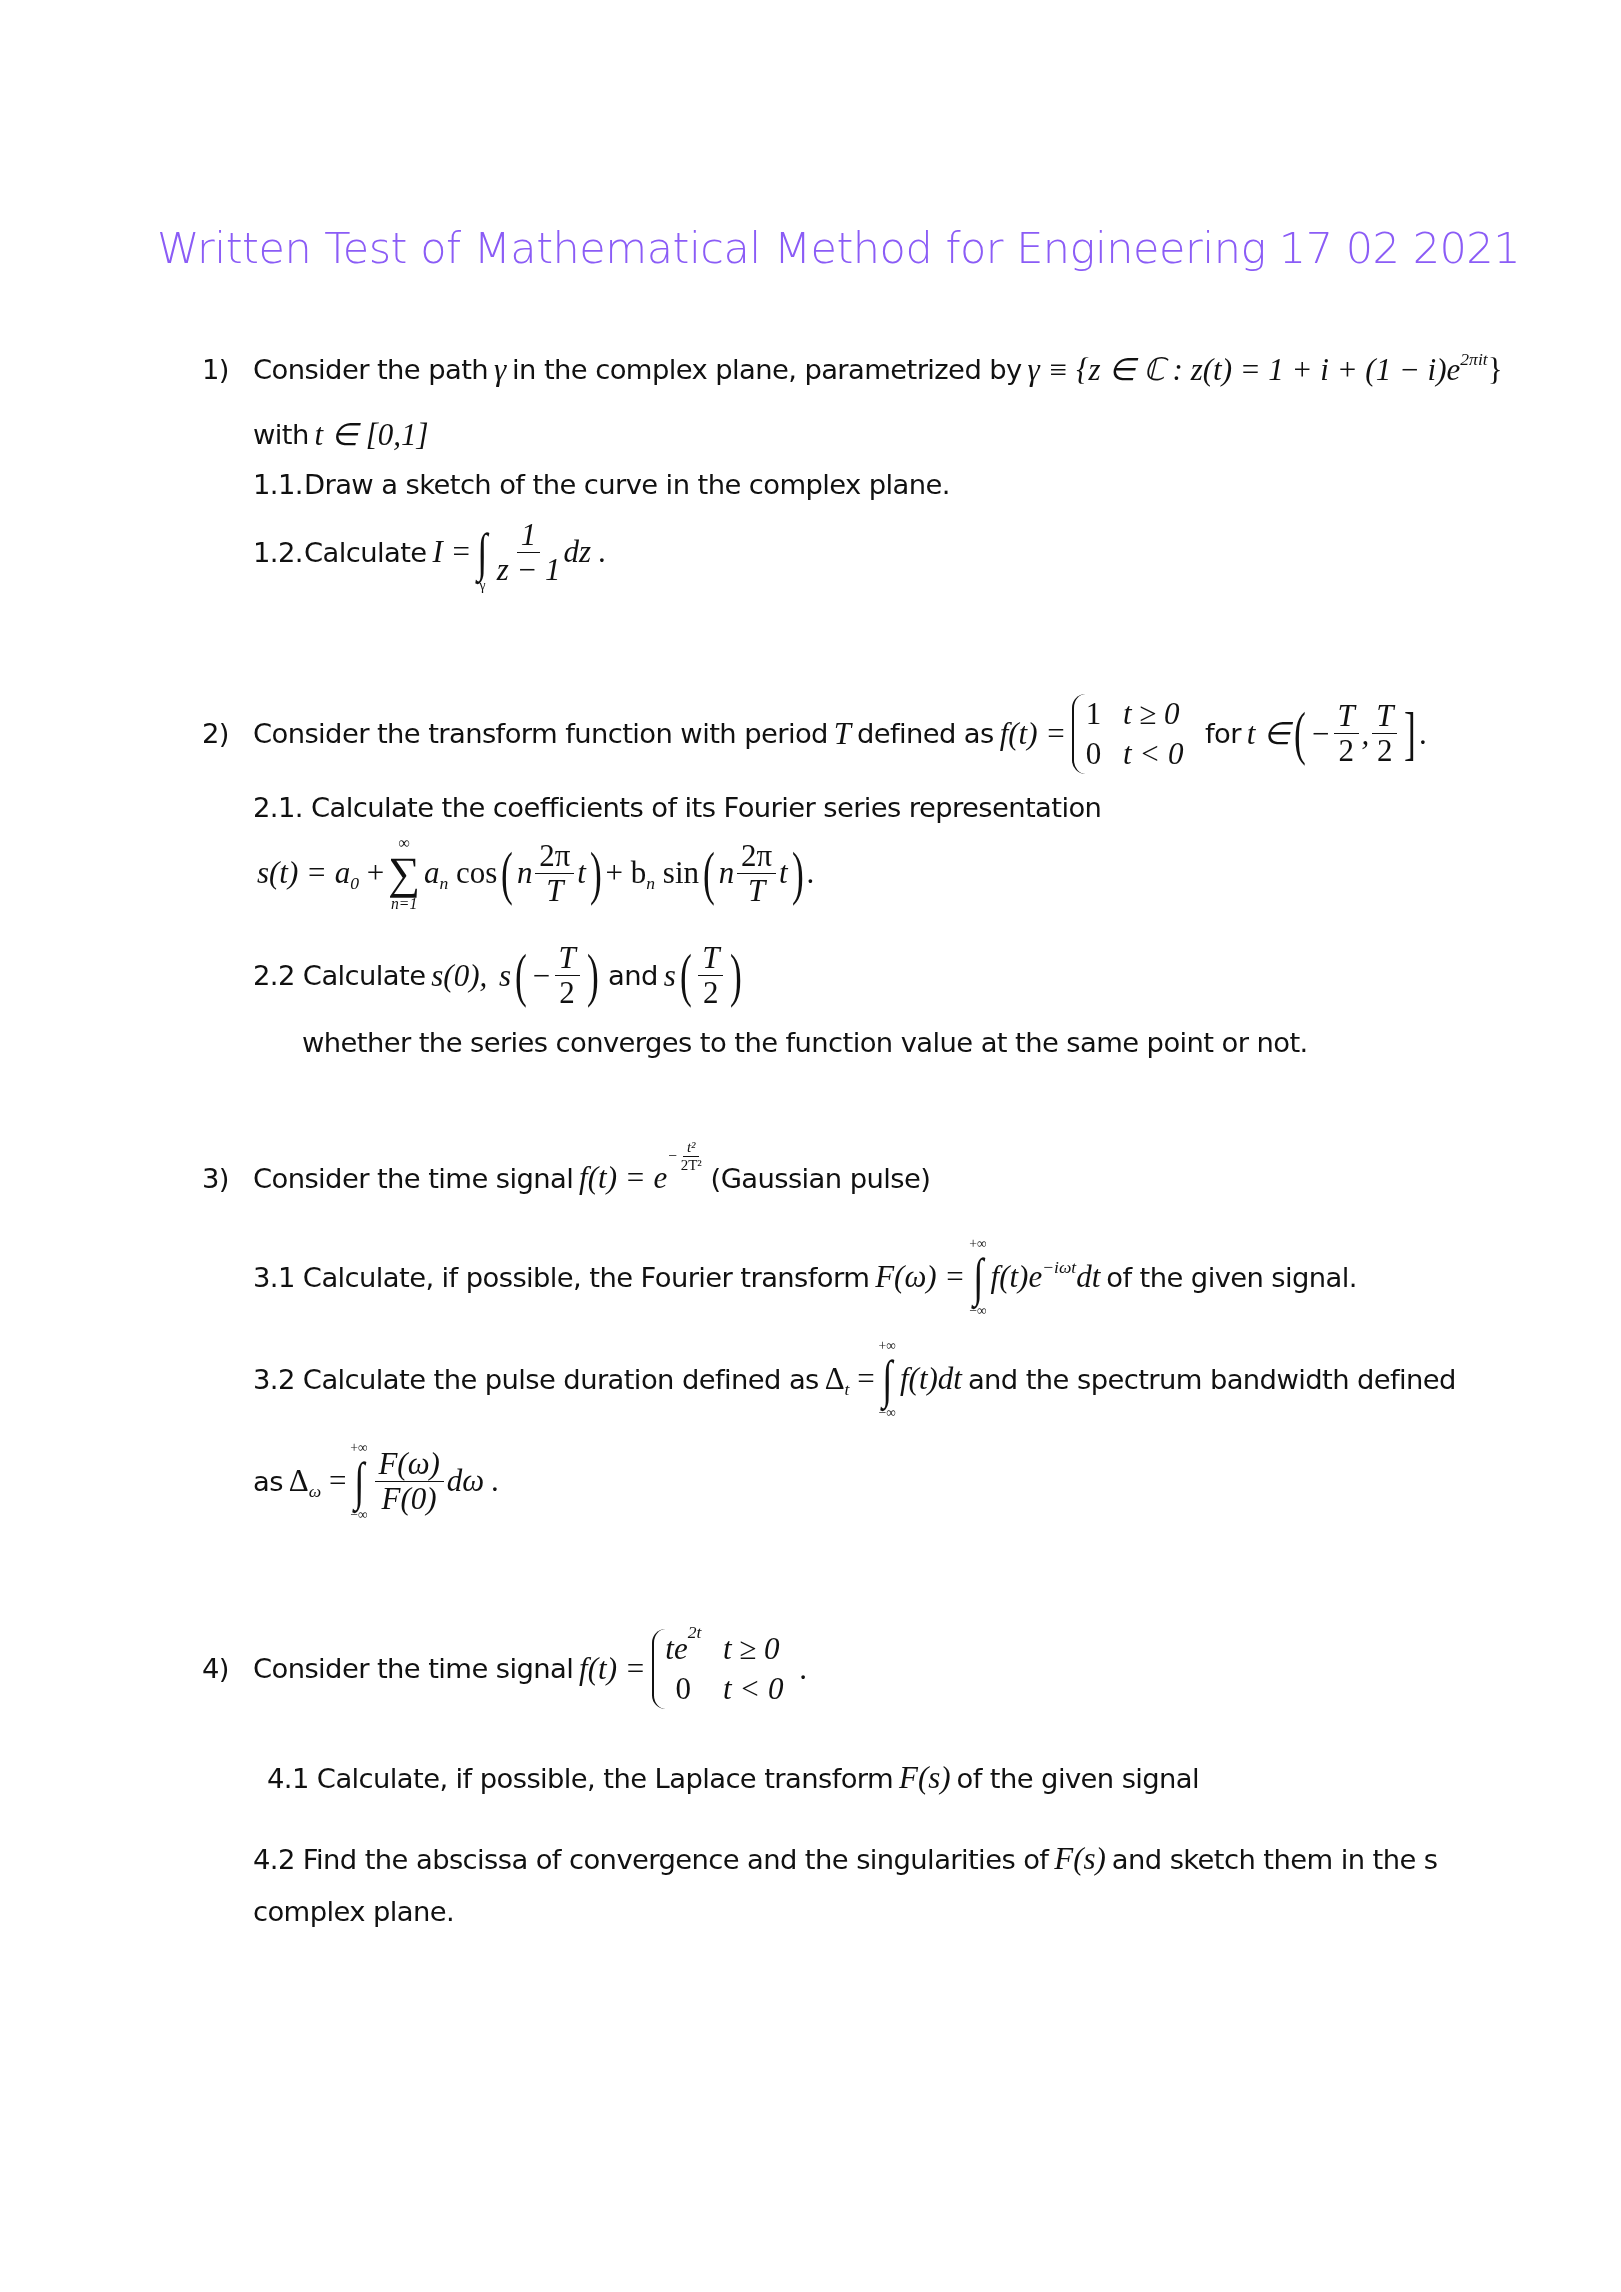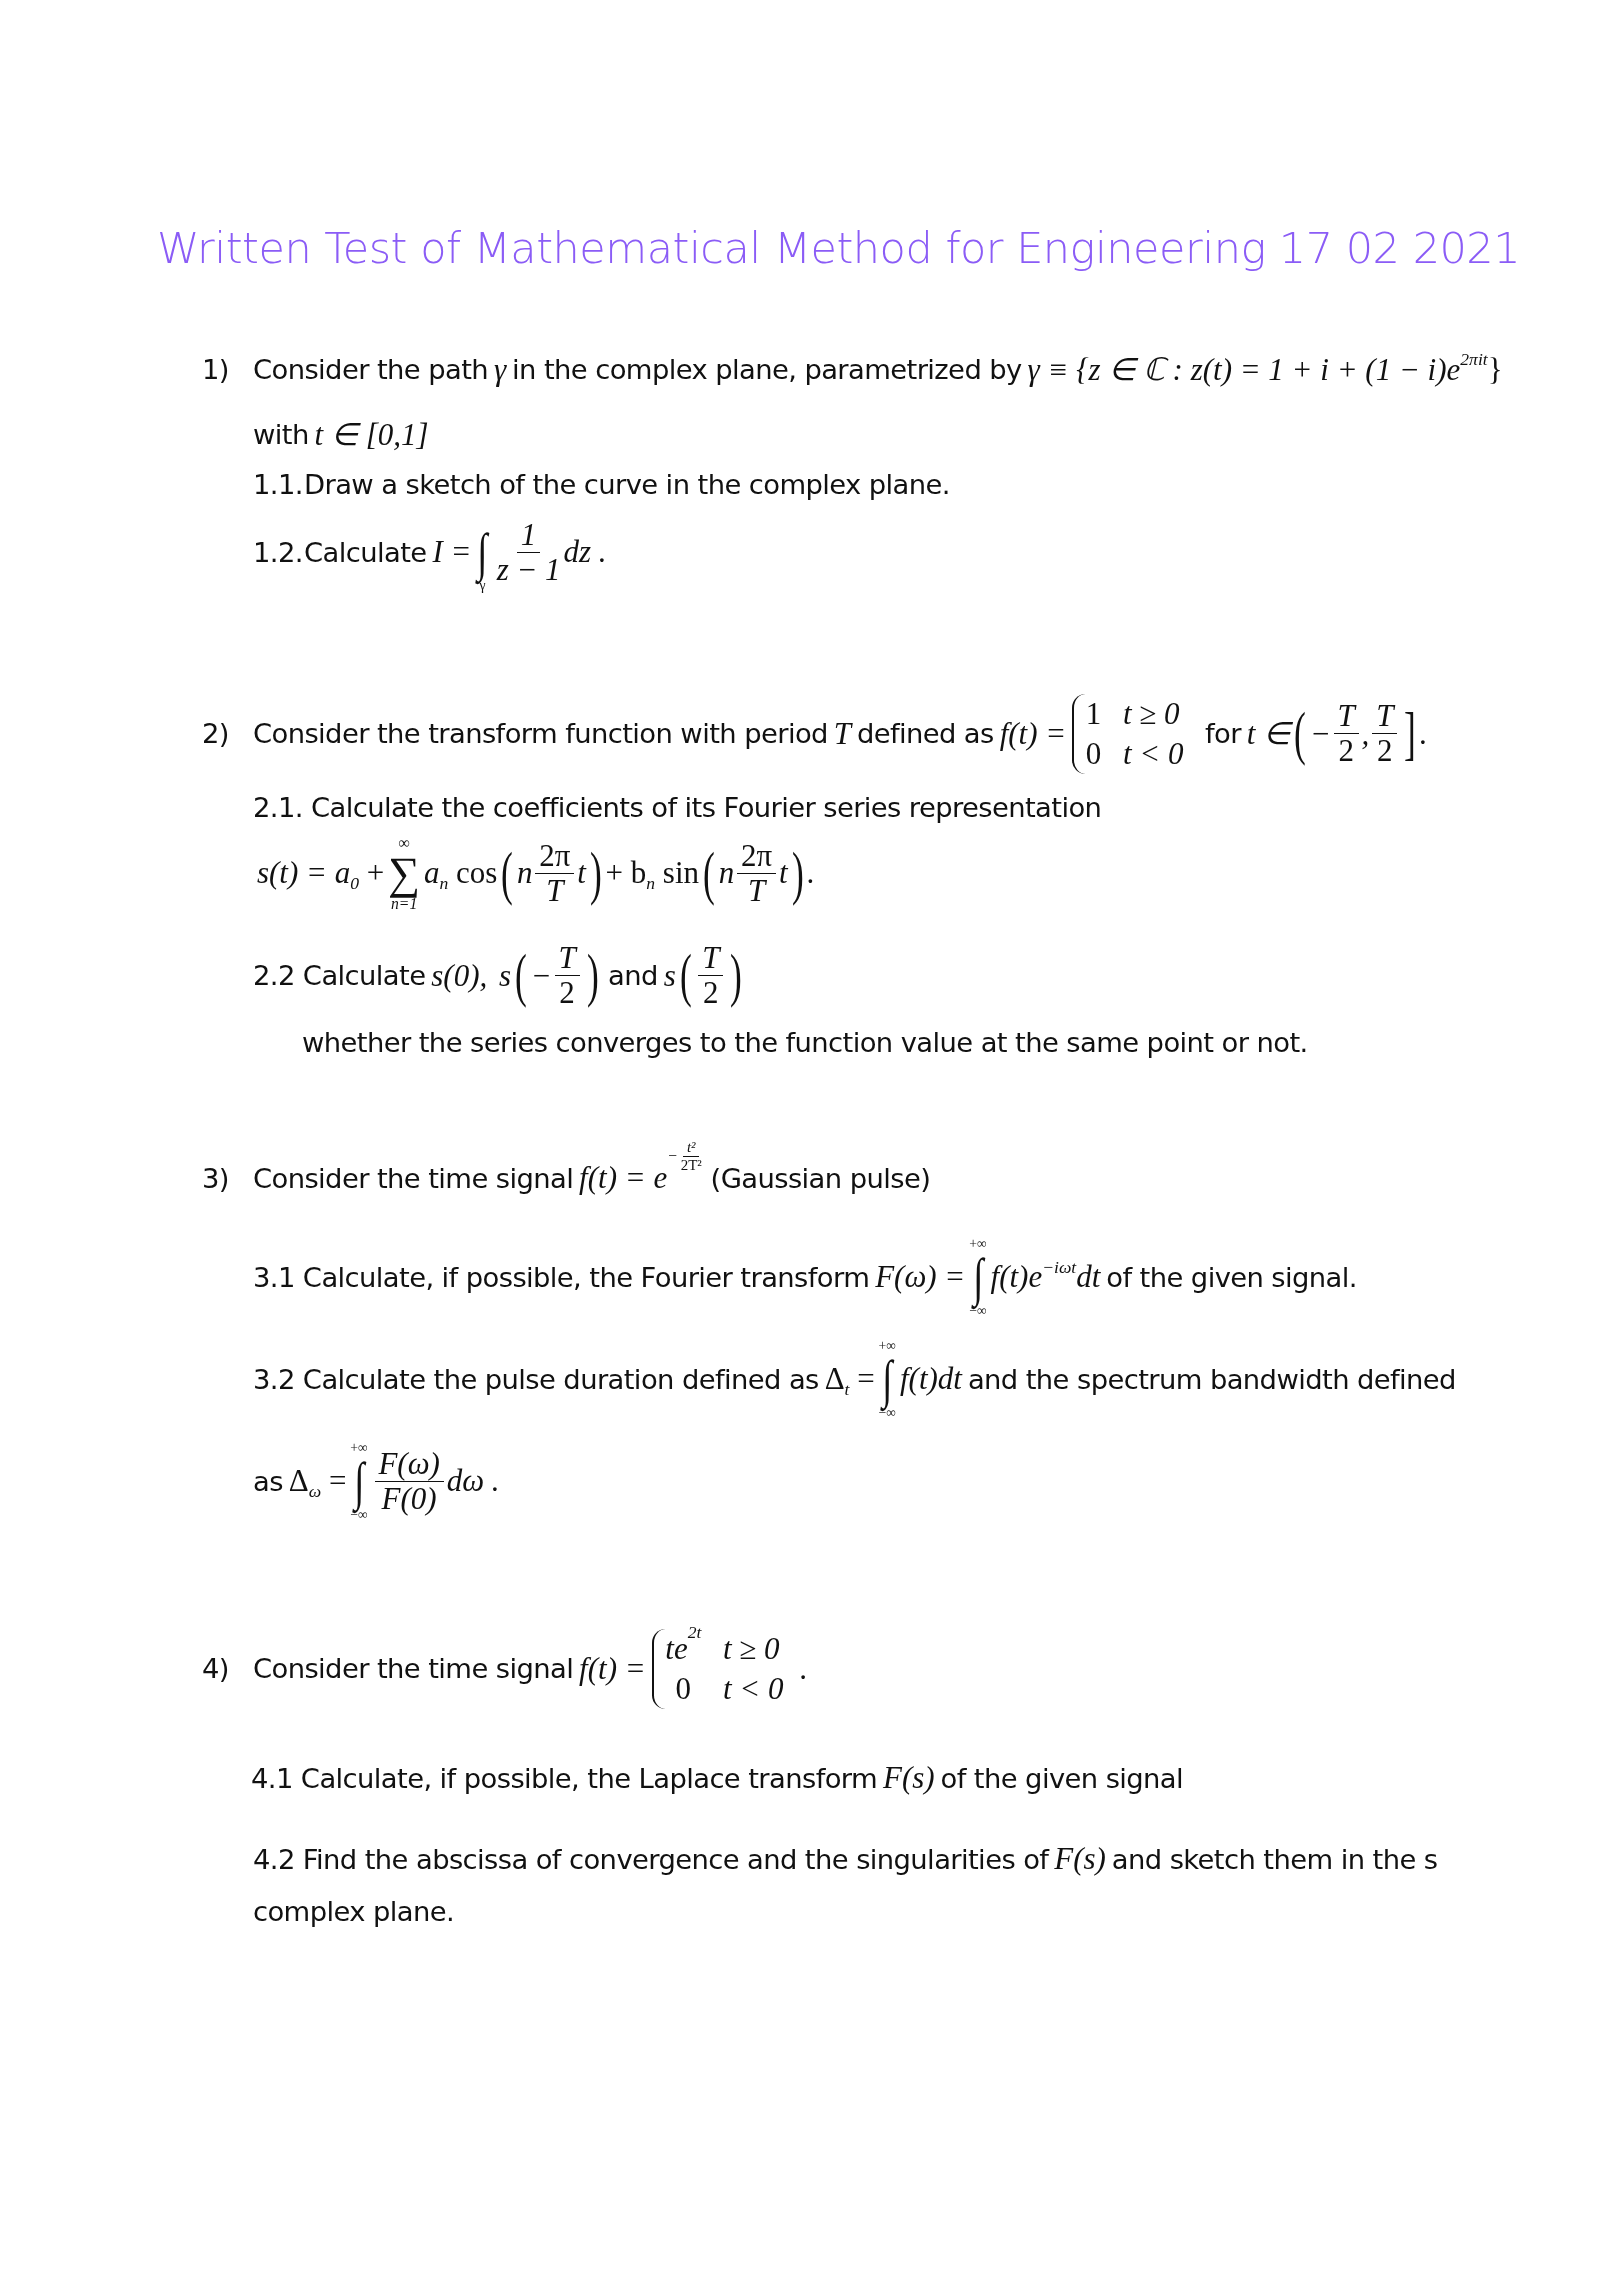--- a/index.html
+++ b/index.html
@@ -216,21 +216,21 @@
     <span>f(t) =</span>
     <span class="cases">
       <span><span>te</span><span class="sup">2t</span></span>
         <span>t ≥ 0</span>
       <span class="up" style="text-align:center">0</span>
         <span>t &lt; 0</span>
     </span>
     <span class="up">.</span>
   </span>
 </div>
-<div class="line" style="left:251px; top:1760px;justify-content:center;">
+<div class="line" style="left:267px; top:1760px;justify-content:center;">
   <span>4.1 Calculate, if possible, the Laplace transform</span>
   <span class="m">F(s)</span>
   <span>of the given signal</span>
 </div>
 <div class="line" style="left:253px; top:1841px;">
   <span>4.2 Find the abscissa of convergence and the singularities of</span>
   <span class="m">F(s)</span>
   <span>and sketch them in the s</span>
 </div>
 <div class="line" style="left:253px; top:1896px;">

